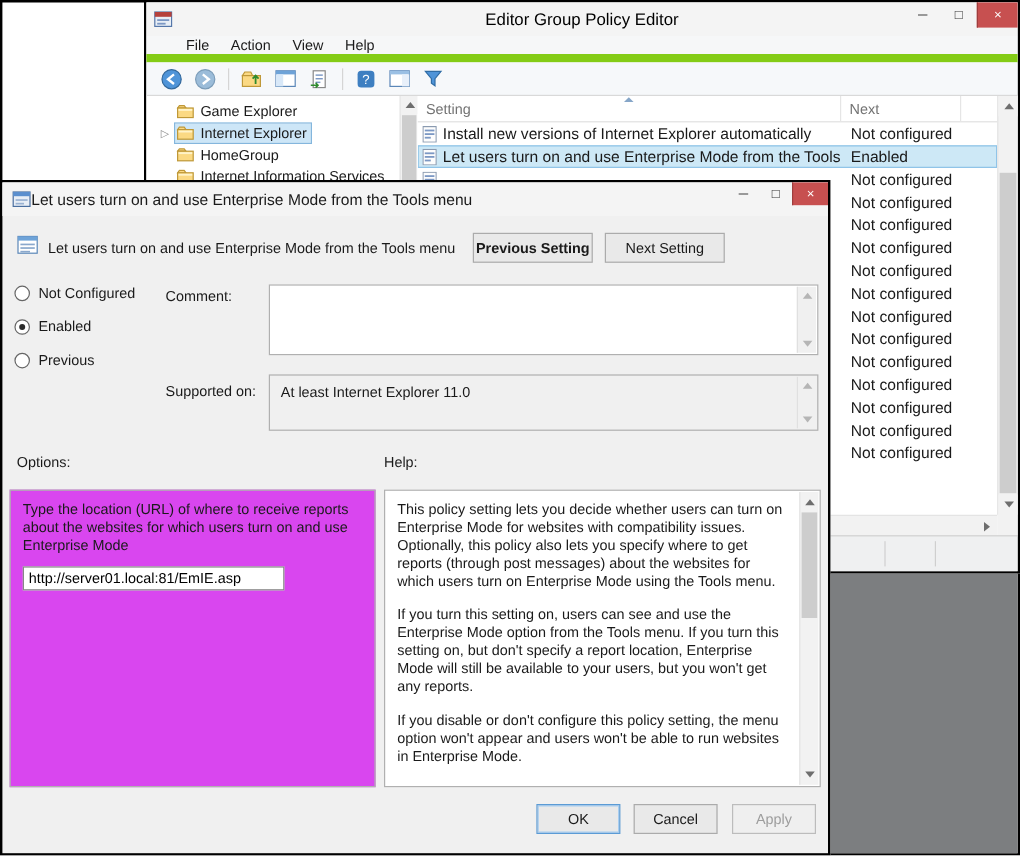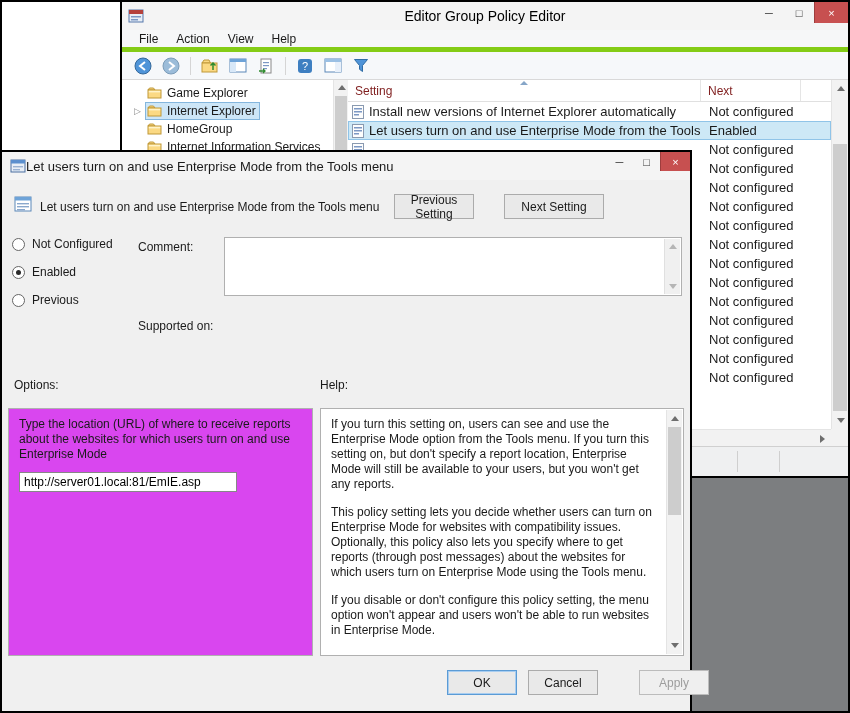--- a/index.html
+++ b/index.html
@@ -11,22 +11,22 @@
   .editor { position: absolute; left: 120px; top: 0; width: 730px; height: 478px;
             border: 2px solid #000; background: #fff; display: flex; flex-direction: column; }
   .titlebar { height: 28px; background: #f4f4f4; position: relative; display: flex; align-items: center; flex: none; }
   .titlebar .app-icon { margin-left: 6px; display: inline-flex; }
   .titlebar .win-title { position: absolute; left: 0; right: 0; text-align: center; font-size: 14px; color: #000; pointer-events: none; }
   .caption-group { position: absolute; right: 0; top: 0; display: flex; z-index: 2; }
   .cap-btn { width: 30px; height: 21px; display: flex; align-items: center; justify-content: center;
              font-size: 11px; color: #333; background: transparent; border: none; font-family: inherit; }
   .cap-btn.close { background: #c75050; color: #fff; width: 34px; border-left: 1px solid #9e3d3d; }
 
-  .menubar { height: 22px; background: #f6f7f8; border-bottom: 5px solid #84cc16; display: flex;
-             align-items: center; font-size: 12px; padding-left: 8px; flex: none; }
+  .menubar { height: 22px; background: #f6f7f8; border-bottom: 7px solid #84cc16; display: flex;
+             align-items: center; font-size: 12px; padding-left: 24px; flex: none; }
   .menu-item { padding: 2px 9px; }
 
   .toolbar { height: 28px; background: #f6f8fa; border-bottom: 1px solid #d9d9d9; display: flex;
              align-items: center; padding-left: 10px; gap: 6px; flex: none; }
   .tb-btn { display: inline-flex; align-items: center; justify-content: center; width: 22px; height: 22px; background: transparent; border: none; }
   .tb-sep { width: 1px; height: 18px; background: #d5d5d5; margin: 0 2px; }
 
   .content { flex: 1; display: flex; min-height: 0; }
 
   
@@ -34,21 +34,21 @@
   .tree-item { height: 18px; display: flex; align-items: center; font-size: 12px; padding-left: 12px; white-space: nowrap; }
   .expander-icon { width: 12px; flex: none; font-size: 9px; color: #8a8a8a; }
   .expander-icon.show::before { content: "▷"; }
   .tree-sel { display: inline-flex; align-items: center; gap: 5px; padding: 1px 3px 1px 1px; }
   .tree-item.selected .tree-sel { background: #cde6f7; outline: 1px solid #84b6dd; }
   .tree-scrollbar { position: absolute; right: 0; top: 0; bottom: 0; width: 15px; background: #f2f2f2; border-left: 1px solid #e4e4e4; }
   .tree-scroll-thumb { position: absolute; left: 1px; right: 1px; top: 16px; height: 55px; background: #cdcdcd; }
 
   
   .list-pane { flex: 1; position: relative; background: #fff; overflow: hidden; }
-  .list-header { height: 22px; display: flex; border-bottom: 1px solid #e0e0e0; font-size: 12px; color: #7f1d1d; }
+  .list-header { height: 22px; display: flex; border-bottom: 1px solid #e0e0e0; font-size: 12px; color: #737373; }
   .col-setting { width: 353px; flex: none; position: relative; border-right: 1px solid #e5e5e5; display: flex; align-items: center; padding-left: 7px; }
   .col-state { width: 100px; flex: none; border-right: 1px solid #e5e5e5; display: flex; align-items: center; padding-left: 7px; }
   .col-rest { flex: 1; }
   .sort-arrow { position: absolute; top: 1px; left: 50%; margin-left: -4px; width: 0; height: 0;
                 border-left: 4px solid transparent; border-right: 4px solid transparent; border-bottom: 4px solid #86a6c8; }
   .list-rows { position: absolute; top: 22px; left: 0; right: 17px; bottom: 17px; overflow: hidden; }
   .list-row { height: 19px; display: flex; align-items: center; font-size: 13px; }
   .list-row.selected { background: #cde8f6; box-shadow: inset 0 0 0 1px #90c4e8; }
   .cell-setting { width: 353px; flex: none; display: flex; align-items: center; gap: 5px; padding-left: 4px; overflow: hidden; white-space: nowrap; }
   .cell-state { width: 130px; flex: none; padding-left: 8px; white-space: nowrap; }
@@ -82,21 +82,21 @@
   .dlg-titlebar { height: 28px; background: #f4f4f4; position: relative; display: flex; align-items: center; flex: none; }
   .dlg-titlebar .win-title { font-size: 13px; }
   .dlg-titlebar .app-icon { margin-left: 8px; display: inline-flex; }
   .dlg-body { flex: 1; position: relative; font-size: 12px; }
 
   .setting-header-icon { position: absolute; left: 12px; top: 16px; display: inline-flex; }
   .setting-header-text { position: absolute; left: 38px; top: 20px; width: 352px; }
 
   .win-btn { background: #e9e9e9; border: 1px solid #ababab; font-family: inherit; font-size: 12px; color: #1a1a1a;
              display: flex; align-items: center; justify-content: center; }
-  .btn-previous { position: absolute; left: 392px; top: 14px; width: 80px; height: 25px; }
+  .btn-previous { position: absolute; left: 392px; top: 14px; width: 100px; height: 25px; font-weight: bold; }
   .btn-next     { position: absolute; left: 502px; top: 14px; width: 100px; height: 25px; }
 
   .radio-group { position: absolute; left: 10px; top: 56px; }
   .radio-row { display: flex; align-items: center; height: 16px; margin-bottom: 12px; }
   .radio-circle { width: 13px; height: 13px; border: 1px solid #666; border-radius: 50%; background: #fff;
                   margin-right: 7px; position: relative; flex: none; }
   .radio-circle.checked::after { content: ""; position: absolute; left: 3px; top: 3px; width: 5px; height: 5px;
                   border-radius: 50%; background: #2a2a2a; }
 
   .lbl-comment   { position: absolute; left: 136px; top: 60px; }
@@ -115,21 +115,21 @@
   .help-panel { position: absolute; left: 318px; top: 228px; width: 364px; height: 248px; background: #fff;
                 border: 1px solid #b0b0b0; padding: 8px 26px 8px 10px; line-height: 1.25; overflow: hidden; }
   .help-panel p { margin: 0 0 13px 0; }
   .help-scroll { position: absolute; top: 1px; right: 1px; bottom: 1px; width: 16px; background: #f2f2f2; border-left: 1px solid #e4e4e4; }
   .help-thumb { position: absolute; left: 1px; right: 1px; top: 17px; height: 88px; background: #cdcdcd; }
   .help-scroll .sb-btn { width: 16px; background: transparent; }
 
   .dlg-footer-btn { position: absolute; top: 490px; width: 70px; height: 25px; }
   .btn-ok     { left: 445px; border: 1px solid #5b9bd5; box-shadow: 0 0 0 1px #a8cdf0 inset; }
   .btn-cancel { left: 526px; }
-  .btn-apply  { left: 637px; color: #9d9d9d; border-color: #bcbcbc; background: #efefef; }
+  .btn-apply  { left: 608px; color: #9d9d9d; border-color: #bcbcbc; background: #efefef; }
 </style>
 </head>
 <body>
 
 <div class="screen">
 
   <div class="editor">
 
     <div class="titlebar">
       <span class="app-icon">
@@ -611,34 +611,45 @@
           <button class="sb-btn up">
               <span class="tri-up tri-dim"></span>
             </button>
           <button class="sb-btn down">
               <span class="tri-down tri-dim"></span>
             </button>
         </span>
       </div>
 
       <span class="lbl-supported">Supported on:</span>
+      <div class="supported-box">
+        <span>At least Internet Explorer 11.0</span>
+        <span class="mini-scroll">
+          <button class="sb-btn up">
+              <span class="tri-up tri-dim"></span>
+            </button>
+          <button class="sb-btn down">
+              <span class="tri-down tri-dim"></span>
+            </button>
+        </span>
+      </div>
 
       <span class="lbl-options">Options:</span>
       <span class="lbl-help">Help:</span>
 
       <div class="options-panel">
         <div>Type the location (URL) of where to receive reports about the websites for which users turn on and use Enterprise Mode</div>
         <input class="url-input" type="text" value="http://server01.local:81/EmIE.asp" style="">
       </div>
 
       <div class="help-panel">
         <div>
 
-        <p>If you turn this setting on, users can see and use the Enterprise Mode option from the Tools menu. If you turn this setting on, but don't specify a report location, Enterprise Mode will still be available to your users, but you won't get any reports.</p>
-            <p>This policy setting lets you decide whether users can turn on Enterprise Mode for websites with compatibility issues. Optionally, this policy also lets you specify where to get reports (through post messages) about the websites for which users turn on Enterprise Mode using the Tools menu.</p>
+        <p>This policy setting lets you decide whether users can turn on Enterprise Mode for websites with compatibility issues. Optionally, this policy also lets you specify where to get reports (through post messages) about the websites for which users turn on Enterprise Mode using the Tools menu.</p>
+            <p>If you turn this setting on, users can see and use the Enterprise Mode option from the Tools menu. If you turn this setting on, but don't specify a report location, Enterprise Mode will still be available to your users, but you won't get any reports.</p>
             <p>If you disable or don't configure this policy setting, the menu option won't appear and users won't be able to run websites in Enterprise Mode.</p>
           </div>
         <span class="help-scroll">
           <button class="sb-btn up">
               <span class="tri-up"></span>
             </button>
           <span class="help-thumb"></span>
           <button class="sb-btn down">
               <span class="tri-down"></span>
             </button>

